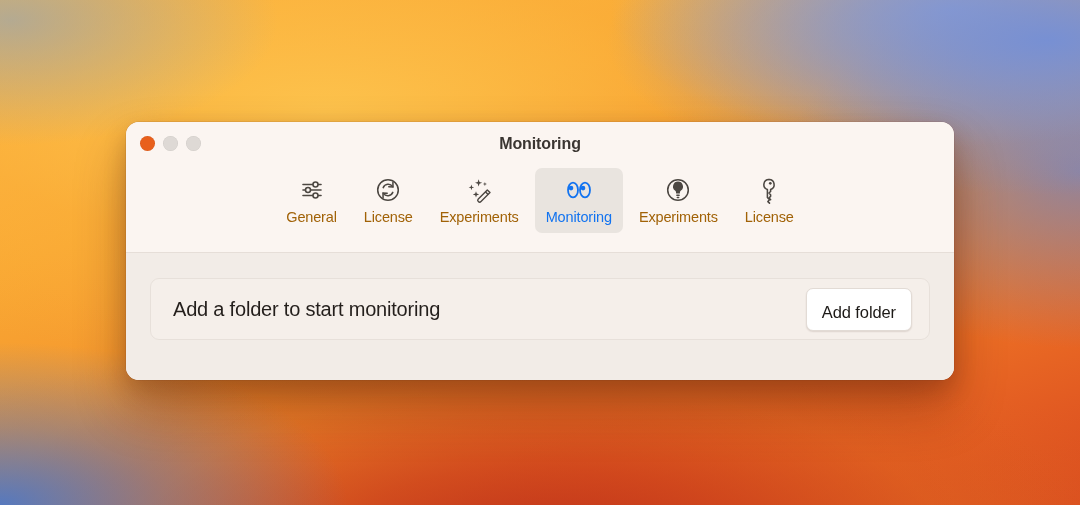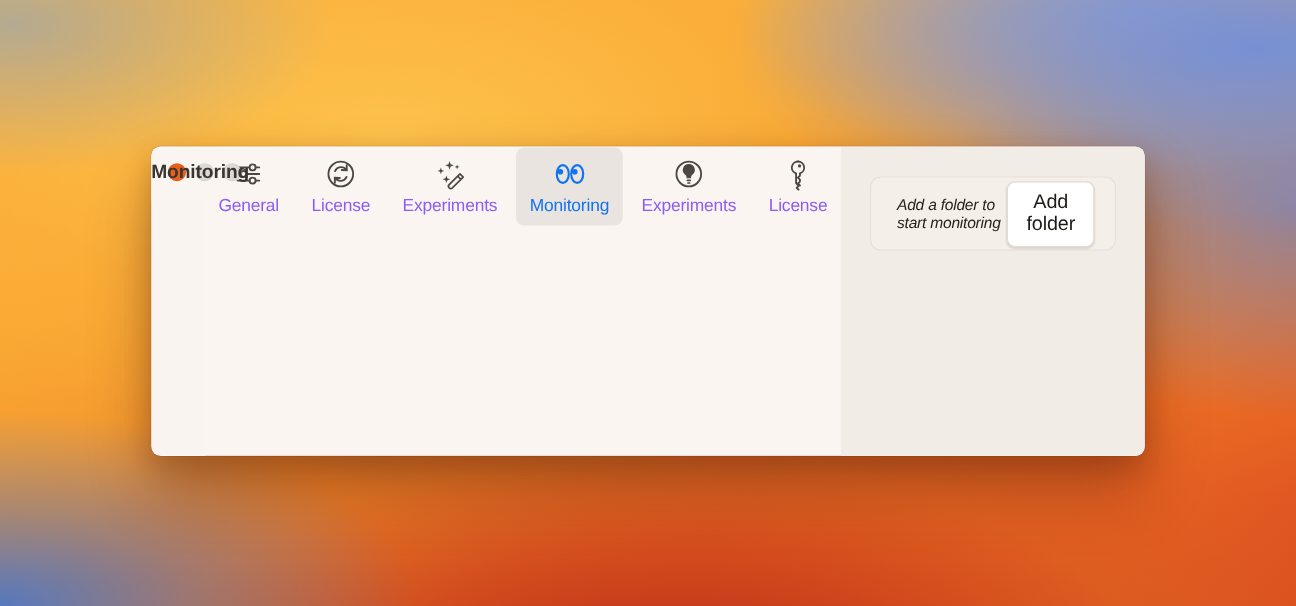--- a/index.html
+++ b/index.html
@@ -25,29 +25,29 @@
       radial-gradient(60% 55% at 20% 104%, rgba(230,130,42,0.80)  0%, rgba(230,130,42,0) 60%),
       radial-gradient(85% 70% at 30% 22%,  rgba(253,196,78,0.92)  0%, rgba(252,178,60,0.45) 40%, rgba(250,162,48,0) 72%),
       linear-gradient(160deg, #fcb944 0%, #f9a833 30%, #f3902c 55%, #ea6b24 78%, #d9481f 100%);
   }
 
   
   #window {
     position:absolute;
     left:126px; top:122px;
     width:828px; height:258px;
-    border-radius:8px;
+    border-radius:13px;
     background:#faf4f0;
     box-shadow:
       0 28px 52px rgba(70,20,8,0.32),
       0 10px 22px rgba(70,20,8,0.22),
       0 0 0 0.5px rgba(120,70,50,0.22);
     overflow:hidden;
     display:flex;
-    flex-direction:row;
+    flex-direction:column;
   }
 
   
   #titlebar {
     position:relative;
     height:45px;
     flex:0 0 45px;
     background:#fbf5f1;
   }
   #traffic {
@@ -101,21 +101,21 @@
   .tab + .tab { margin-left:5px; }
   .tab.selected { background:#e9e4df; }
   .tab .ticon {
     width:30px; height:30px;
     display:flex;
     align-items:center;
     justify-content:center;
   }
   .tab .tlabel {
     font-size:14.5px;
-    color:#8b5cf6;
+    color:#a16207;
     white-space:nowrap;
     letter-spacing:-0.15px;
   }
   .tab.selected .tlabel { color:#1273f0; }
   .tab svg { display:block; }
 
   
   #content {
     flex:1 1 auto;
     background:#f2ece7;
@@ -125,33 +125,32 @@
     height:62px;
     background:#f5efea;
     border:1px solid #e7e0da;
     border-radius:9px;
     display:flex;
     align-items:center;
     justify-content:space-between;
     padding:0 17px 0 22px;
   }
   #row-label {
-    font-size:13px;
+    font-size:20px;
     color:#241f1c;
     letter-spacing:-0.2px;
-    font-style:italic;
   }
   #add-folder-btn {
     font-family:"Liberation Sans", sans-serif;
     font-size:16.5px;
     color:#1d1a17;
     background:#ffffff;
     border:1px solid #e2dbd5;
     border-radius:7px;
-    padding:7px 15px 8px 15px;
+    padding:14px 15px 8px 15px;
     letter-spacing:-0.1px;
     cursor:default;
     box-shadow:0 1px 1.5px rgba(60,30,15,0.13);
   }
 </style>
 </head>
 <body>
 
 <div id="desktop">
 

